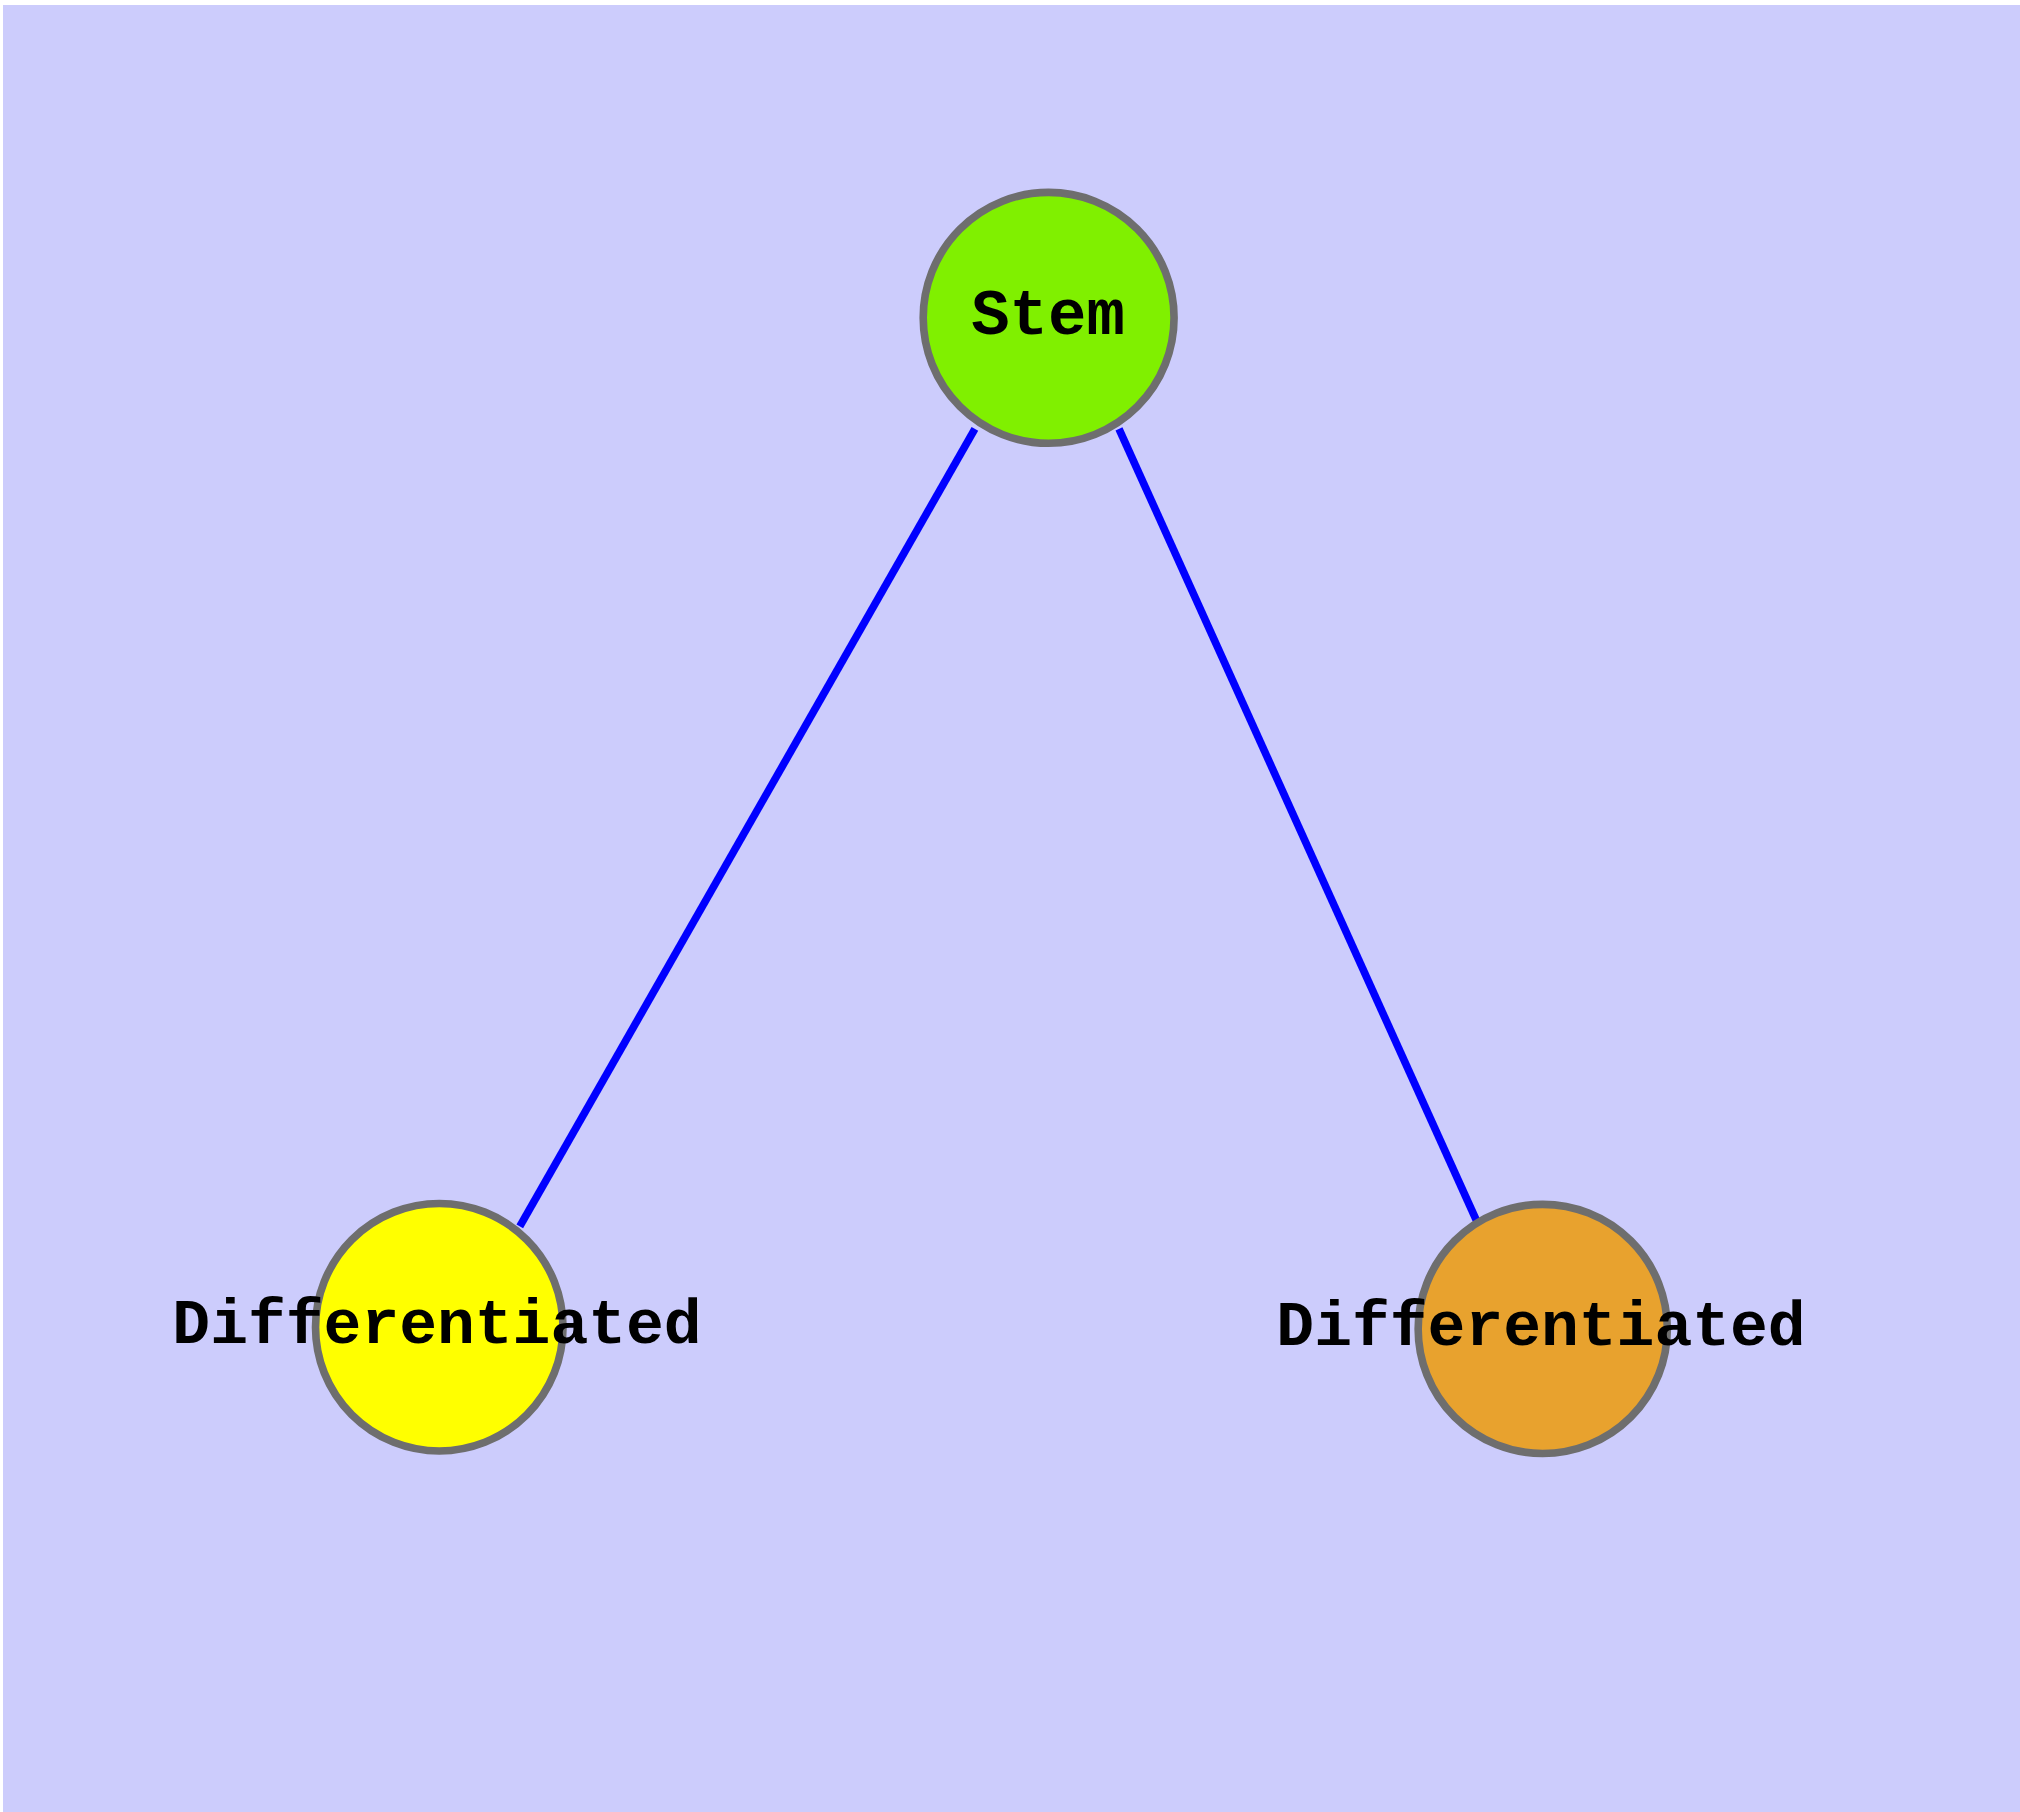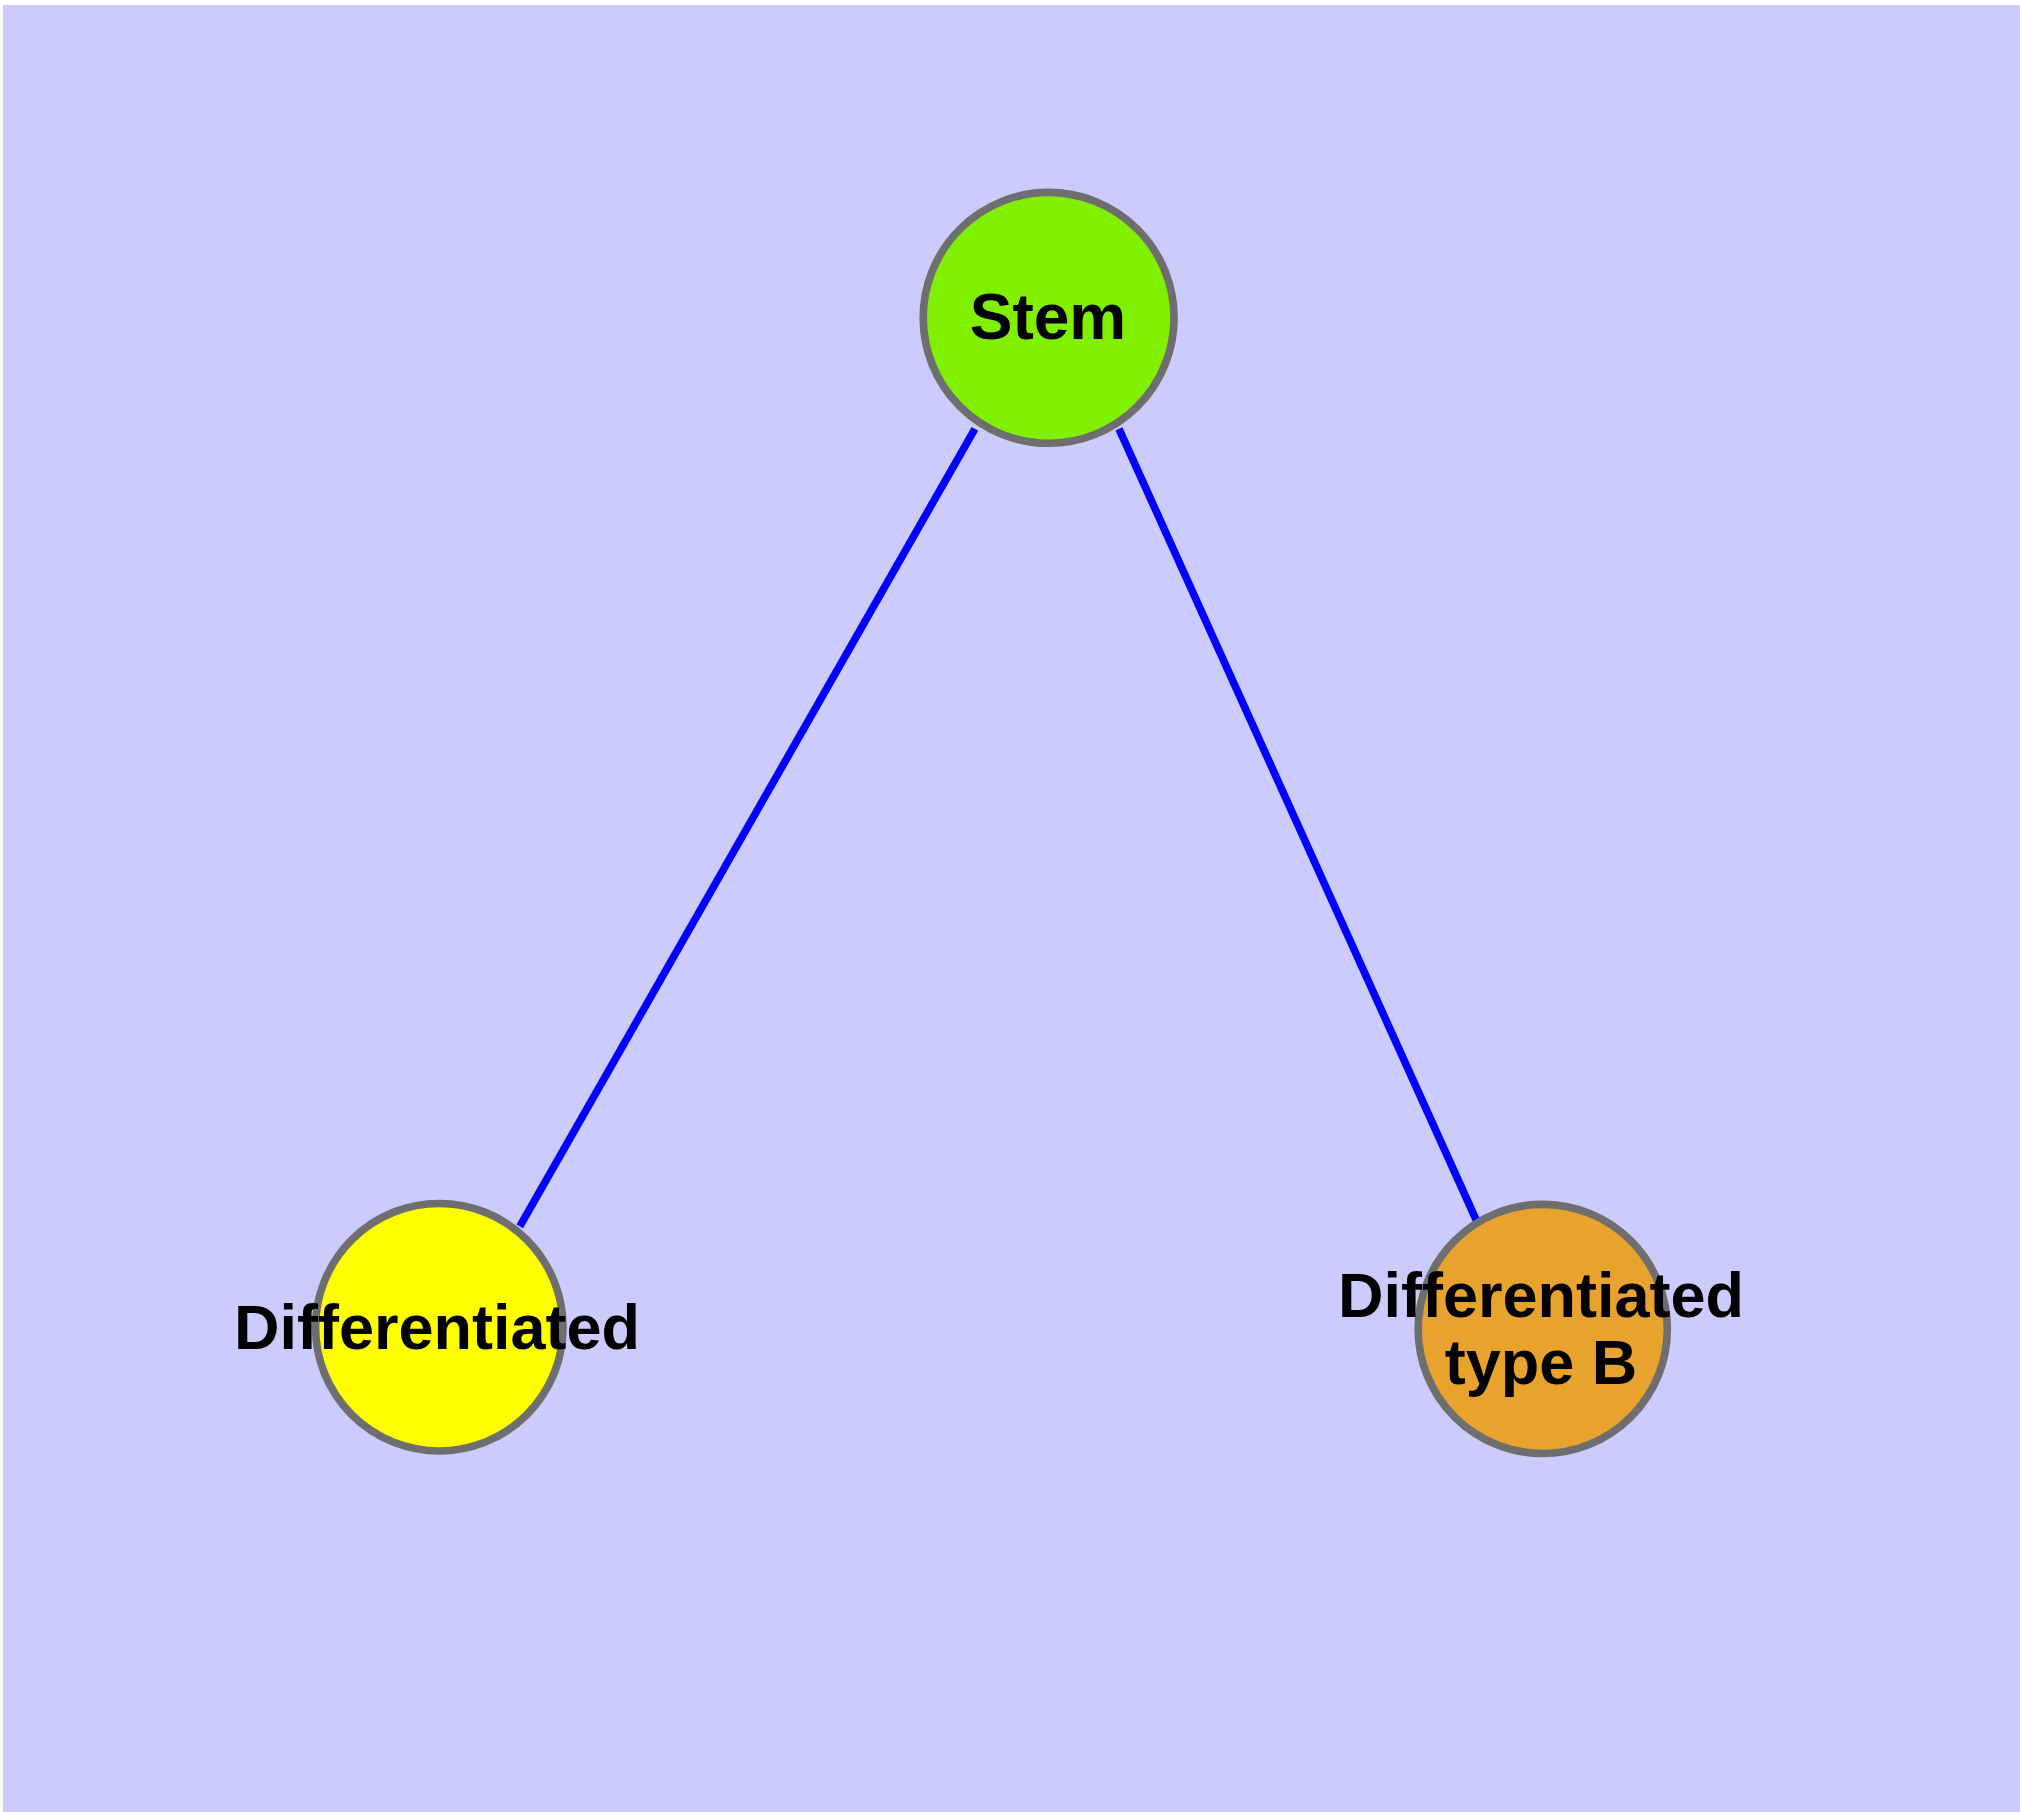--- a/index.html
+++ b/index.html
@@ -7,21 +7,21 @@
     margin: 0;
     padding: 0;
     background: #ffffff;
   }
   #canvas {
     position: relative;
     width: 2021px;
     height: 1812px;
     overflow: hidden;
     background: #ffffff;
-    font-family: Liberation Sans, sans-serif;
+    font-family: Liberation Mono, monospace;
   }
   #plot-background {
     position: absolute;
     left: 3.4px;
     top: 5.1px;
     width: 2017px;
     height: 1807px;
     background: #ccccfc;
   }
   #graph-svg {
@@ -93,17 +93,16 @@
   <div class="node-label" id="label-stem">
     <span class="label-line">Stem</span>
   </div>
 
   <div class="node-label" id="label-diff-a">
     <span class="label-line">Differentiated</span>
   </div>
 
   <div class="node-label" id="label-diff-b">
     <span class="label-line">Differentiated</span>
-    <span class="label-line">type B</span>
   </div>
 
 </div>
 
 
 </body></html>

